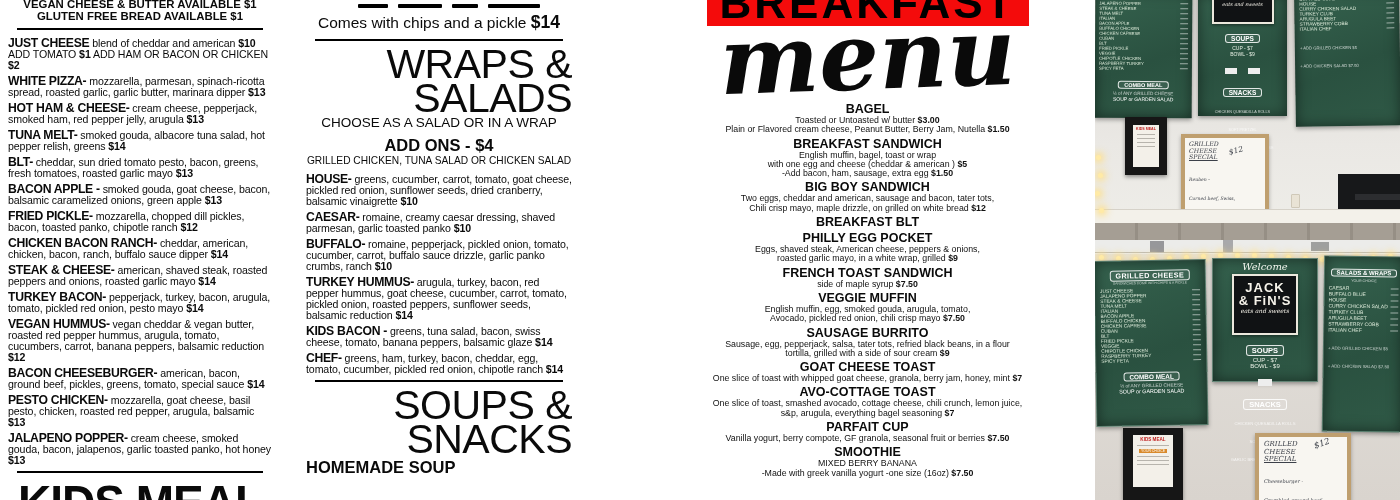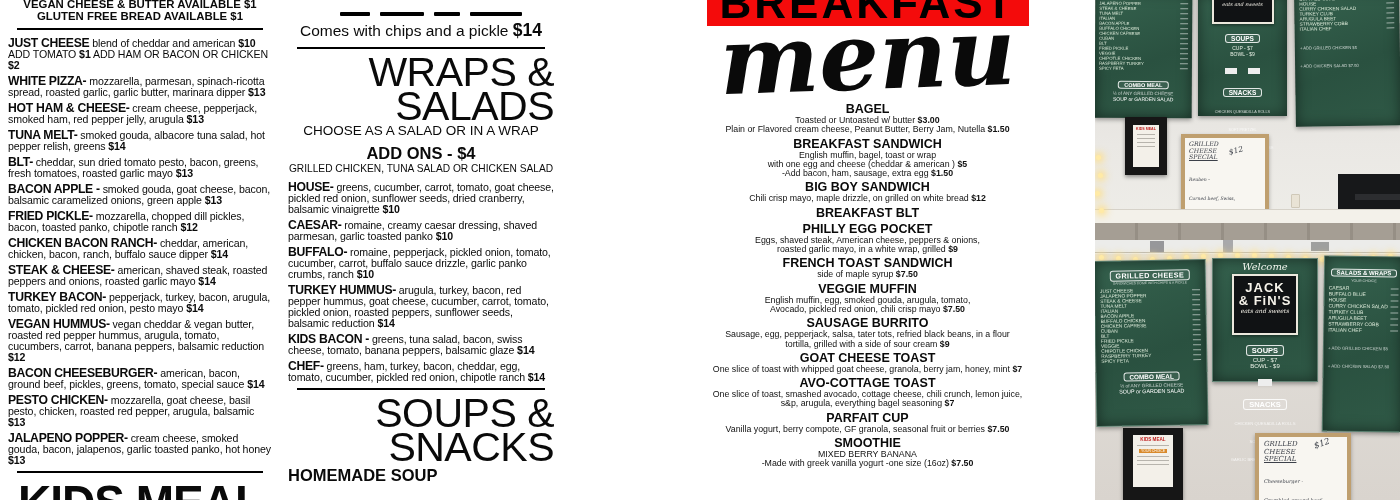--- a/index.html
+++ b/index.html
@@ -9,21 +9,21 @@
   .rule{border:none;border-top:2px solid #000;margin:6px auto;width:93%;}
 
   
   #col-sandwich{position:absolute;left:0;top:0;width:280px;height:500px;overflow:hidden;padding:0 8px;box-sizing:border-box;}
   .notes{margin-top:-2px;text-align:center;font-weight:bold;font-size:11.4px;line-height:12.2px;}
   .mi{font-size:10.6px;line-height:11px;margin-bottom:5px;letter-spacing:-0.1px;}
   .mi .inm{font-size:12.2px;letter-spacing:-0.3px;}
   .kids-title{font-size:46px;font-weight:bold;text-align:center;letter-spacing:-1px;line-height:46px;transform:scaleY(1.06);margin-top:2px;}
 
   
-  #col-wraps{position:absolute;left:282px;top:0;width:278px;height:500px;overflow:hidden;padding:12px 6px;box-sizing:border-box;}
+  #col-wraps{position:absolute;left:300px;top:0;width:278px;height:500px;overflow:hidden;padding:4px 6px;box-sizing:border-box;}
   .frag{position:relative;height:4px;overflow:hidden;}
   .frag i{position:absolute;top:0;height:4px;background:#000;border-radius:1px;}
   .tagline{text-align:center;font-size:15.5px;margin-top:4px;}
   .tagline b{font-size:17.5px;}
   .big-title{font-size:41px;font-weight:normal;text-align:right;letter-spacing:-0.5px;line-height:34px;}
   .sub-title{font-size:13.5px;text-align:center;line-height:15px;}
   .addons{font-size:16.5px;font-weight:bold;text-align:center;margin-top:6px;}
   .addons-sub{font-size:10.2px;text-align:center;margin-bottom:8px;}
   .sec-h{font-size:16.5px;font-weight:bold;line-height:17px;}
 
@@ -139,20 +139,21 @@
           <div class="bl">Plain or Flavored cream cheese, Peanut Butter, Berry Jam, Nutella <b>$1.50</b></div>
         </div>
         <div class="bi">
           <div class="bh">BREAKFAST SANDWICH</div>
           <div class="bl">English muffin, bagel, toast or wrap</div>
           <div class="bl">with one egg and cheese (cheddar &amp; american ) <b>$5</b></div>
           <div class="bl">-Add bacon, ham, sausage, extra egg <b>$1.50</b></div>
         </div>
         <div class="bi">
           <div class="bh">BIG BOY SANDWICH</div>
+          <div class="bl">Two eggs, cheddar and american, sausage and bacon, tater tots,</div>
           <div class="bl">Chili crisp mayo, maple drizzle, on grilled on white bread <b>$12</b></div>
         </div>
         <div class="bi">
           <div class="bh">BREAKFAST BLT</div>
         </div>
         <div class="bi">
           <div class="bh">PHILLY EGG POCKET</div>
           <div class="bl">Eggs, shaved steak, American cheese, peppers &amp; onions,</div>
           <div class="bl">roasted garlic mayo, in a white wrap, grilled <b>$9</b></div>
         </div>

